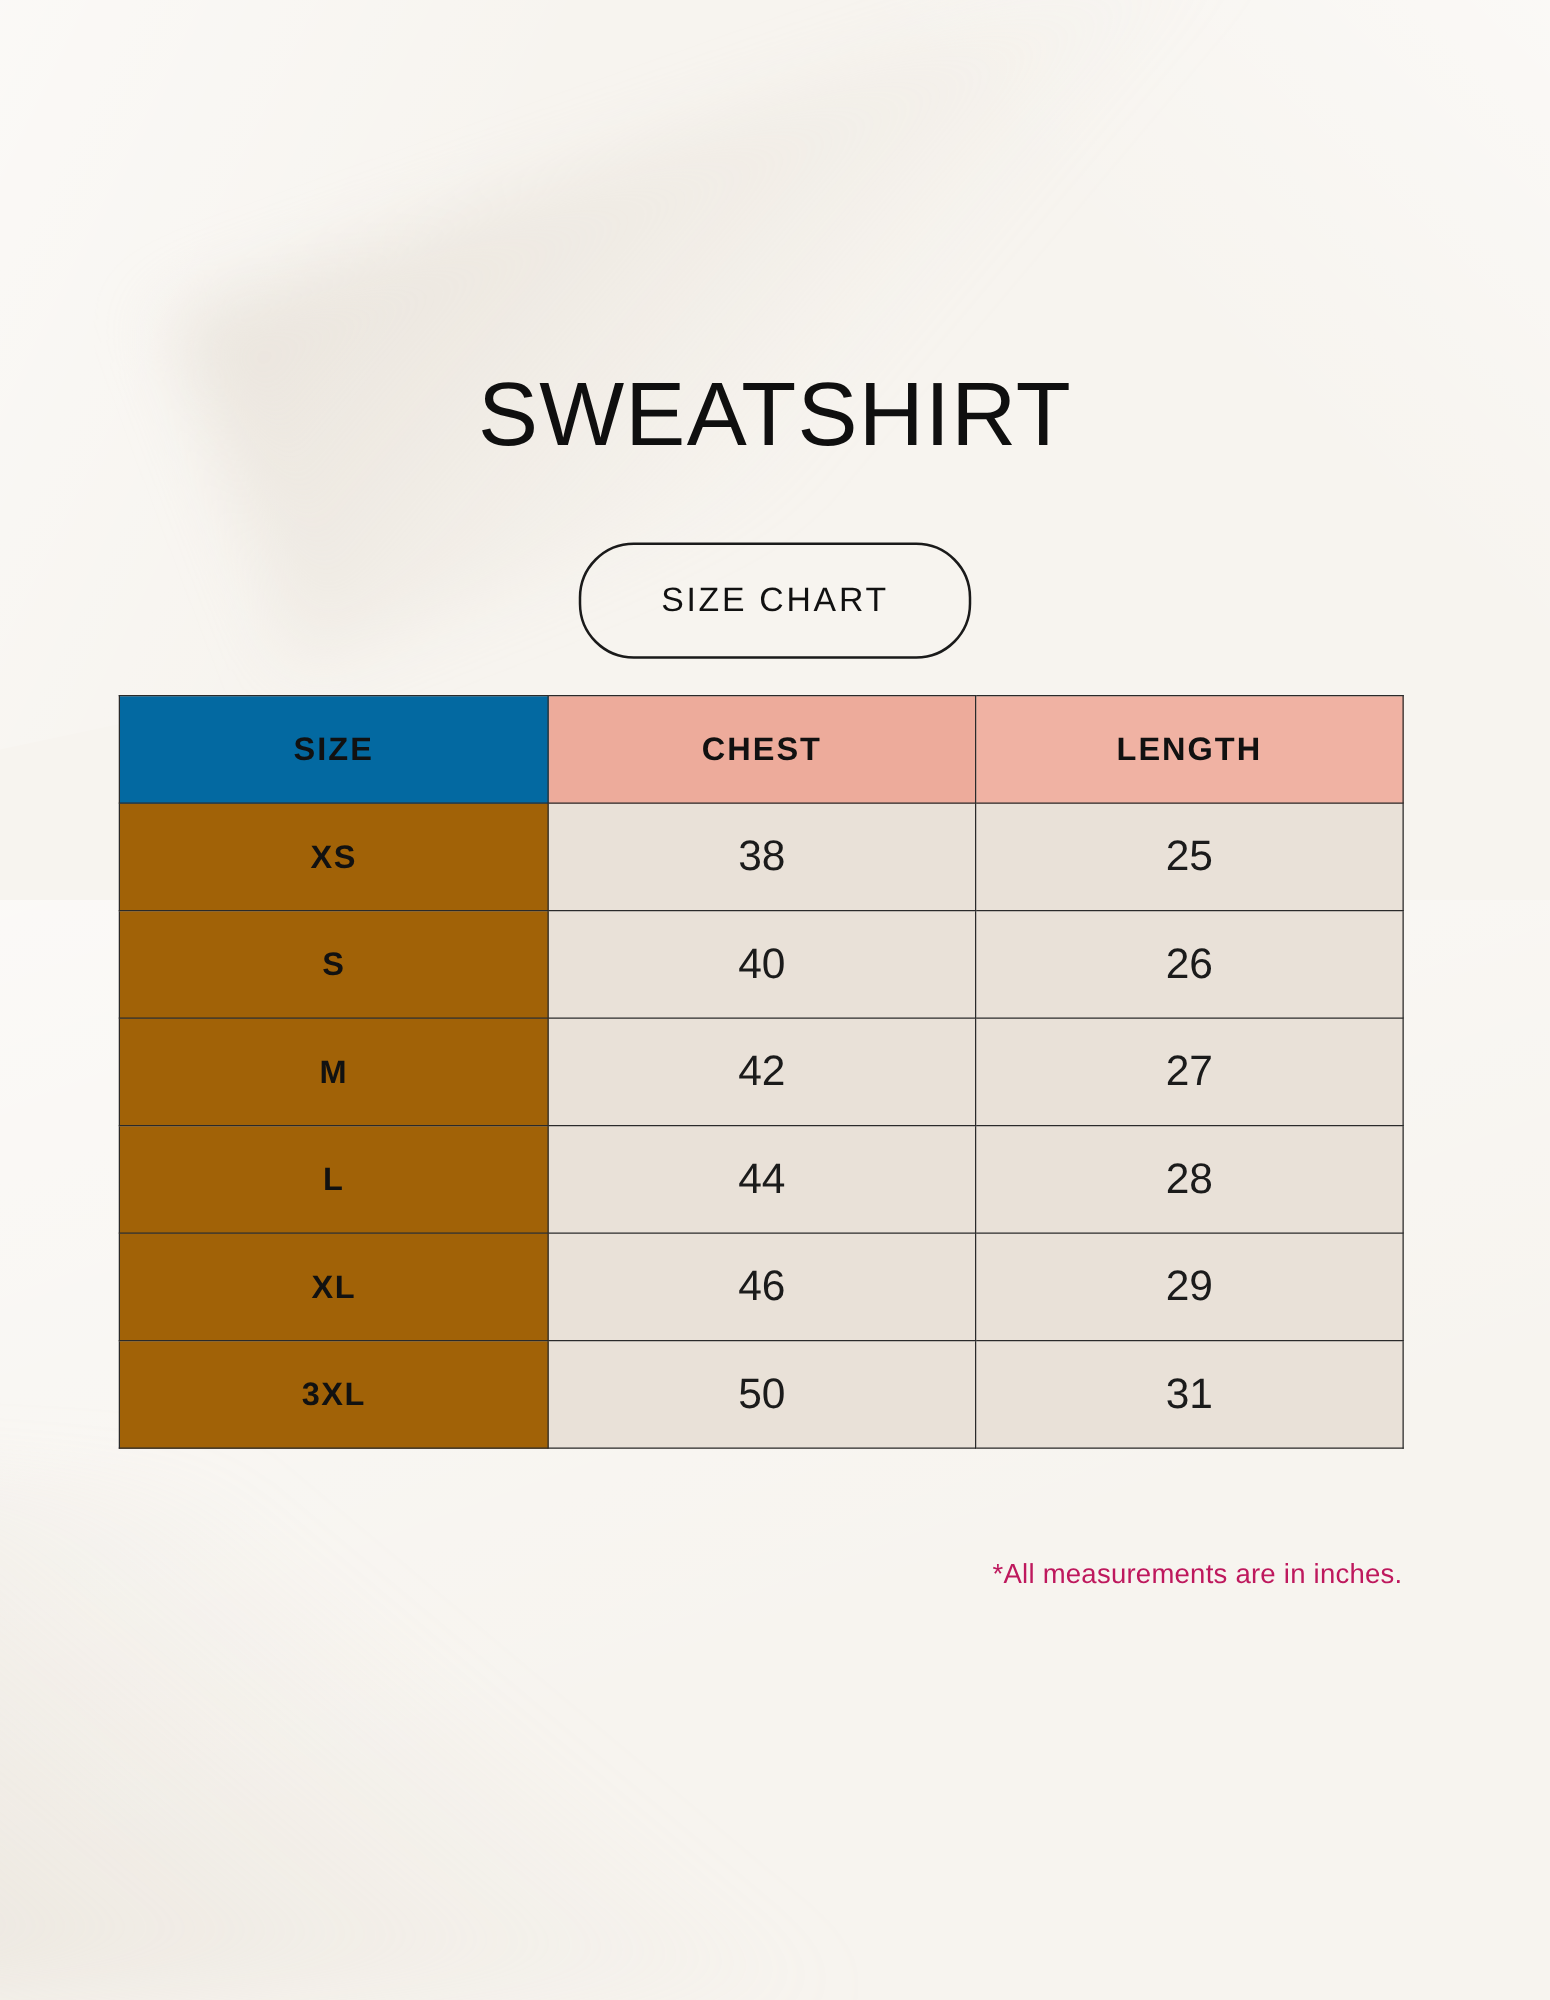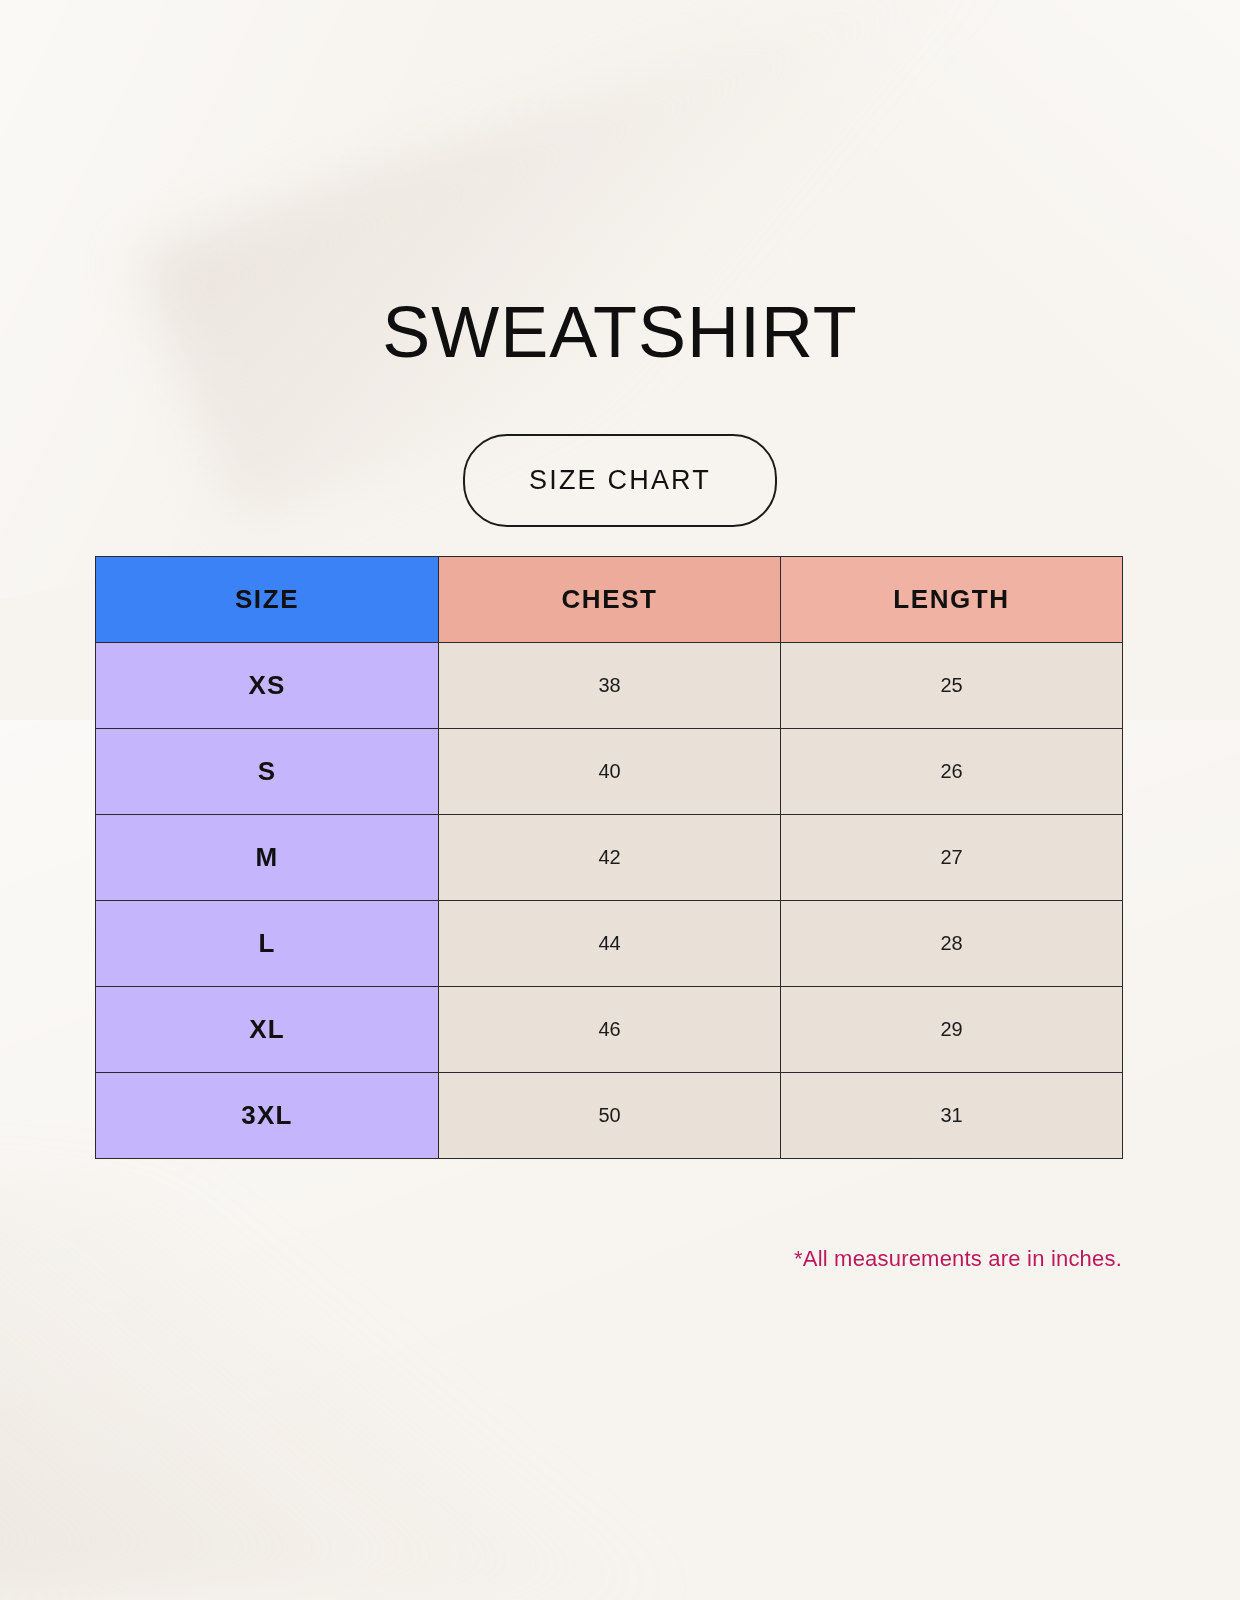--- a/index.html
+++ b/index.html
@@ -128,34 +128,34 @@
   col.c-chest { width: 342px; }
   col.c-length { width: 342px; }
 
   thead th {
     font-size: 26px;
     font-weight: 700;
     letter-spacing: 1.6px;
     color: #111;
     height: 86px;
   }
-  th.head-size { background: #3b82f6; }
+  th.head-size { background: #0369a1; }
   th.head-chest { background: #edab9b; }
   th.head-length { background: #f0b2a3; }
 
   td.cell-size {
-    background: #c4b5fd;
+    background: #a16207;
     font-size: 26px;
     font-weight: 700;
     letter-spacing: 1.2px;
     color: #111;
   }
   td.cell-val {
     background: #e9e1d8;
-    font-size: 20px;
+    font-size: 34px;
     font-weight: 400;
     color: #1b1b1b;
   }
 
   .footnote {
     position: absolute;
     top: 1246px;
     left: 0;
     width: 1122px;
     text-align: right;

